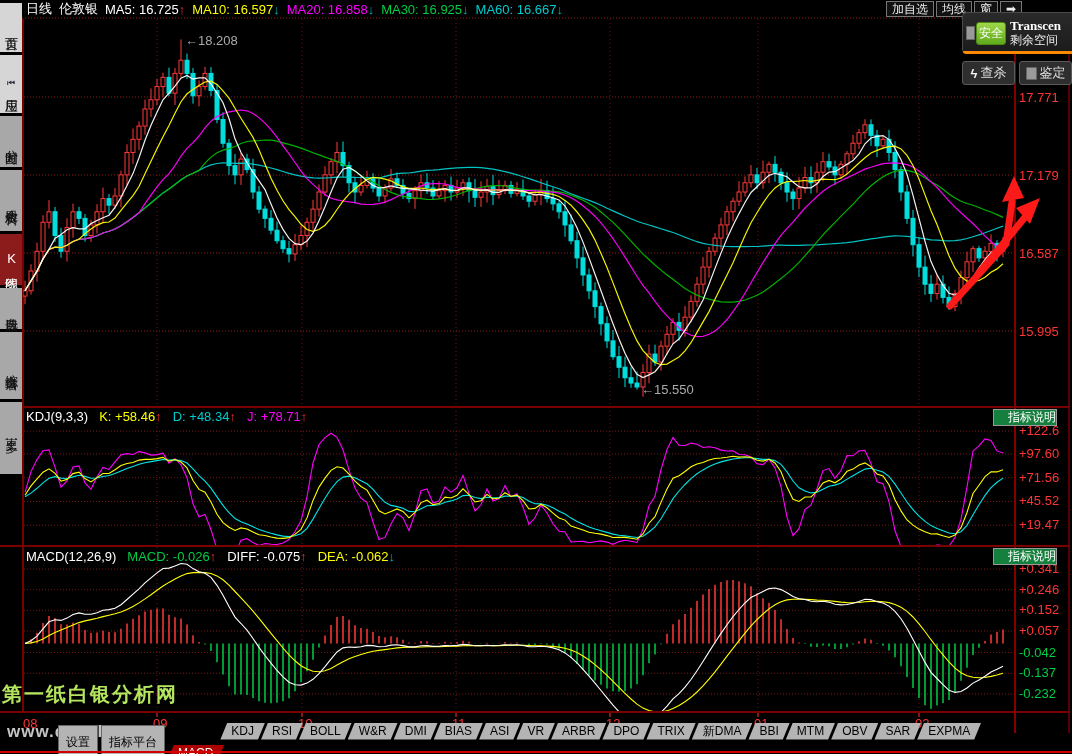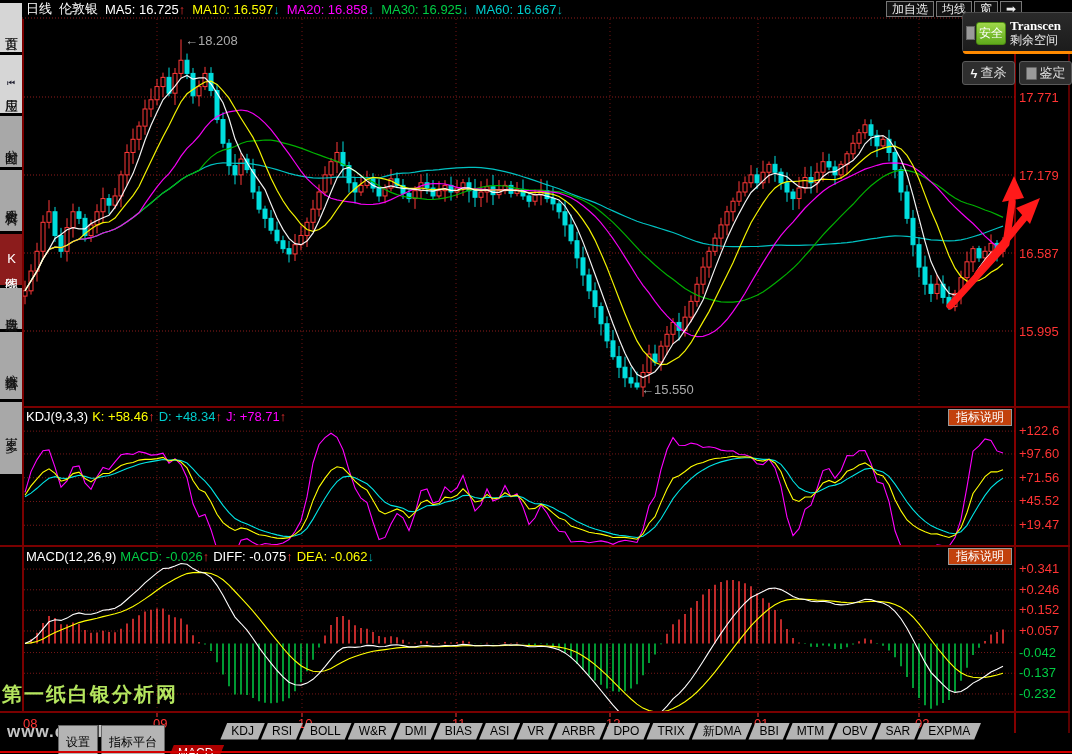--- a/index.html
+++ b/index.html
@@ -17,24 +17,24 @@
   
   #sidebar{left:0;top:0;width:22px;height:478px;}
   .side-item{position:absolute;left:0;width:22px;display:flex;flex-direction:column;
              align-items:center;justify-content:center;background:#a8a8a8;color:#111;
              font-size:13px;border-bottom:2px solid #000;}
   .side-item .vtxt{writing-mode:vertical-rl;text-orientation:upright;letter-spacing:1px;line-height:20px;}
   .side-item.light{background:#d6d6d6;}
   .side-item.sel{background:#8c1c1c;color:#fff;}
   .apps-ic{font-size:9px;color:#223;line-height:10px;}
   
-  #kdj-header,#macd-header{height:15px;font-size:13px;display:flex;gap:4px;align-items:flex-end;}
+  #kdj-header,#macd-header{height:15px;font-size:13px;display:flex;gap:11px;align-items:flex-end;}
   #kdj-header{left:26px;top:409px;} #macd-header{left:26px;top:549px;}
-  .legend-btn{border:1px solid #999;background:#c2410c;color:#fff;font-size:12px;
-              width:62px;height:15px;text-align:center;line-height:15px;cursor:pointer;}
+  .legend-btn{border:1px solid #999;background:#15803d;color:#fff;font-size:12px;
+              width:62px;height:15px;text-align:right;line-height:15px;cursor:pointer;margin-left:45px;}
   #kdj-legend{left:948px;top:409px;} #macd-legend{left:948px;top:548px;}
   
   #popup{right:0;top:12px;width:110px;}
   .popup-main{position:relative;background:linear-gradient(#2a2a2a,#1b1b1b);border:1px solid #4a4a4a;
               border-right:none;border-radius:5px 0 0 5px;height:40px;display:flex;align-items:center;padding:0 0 0 3px;}
   .popup-accent{position:absolute;left:0;bottom:-1px;width:110px;height:3px;background:#ff8a00;border-radius:0 0 0 4px;}
   .usbplug{width:7px;height:12px;background:#9a9a9a;border:1px solid #666;display:inline-block;margin-right:1px;}
   .safe-btn{background:linear-gradient(#9fd84a,#5fa91c);color:#fff;font-size:12px;padding:2px 2px;
             border-radius:3px;border:1px solid #4c8a12;}
   .popup-texts{margin-left:4px;overflow:hidden;}

